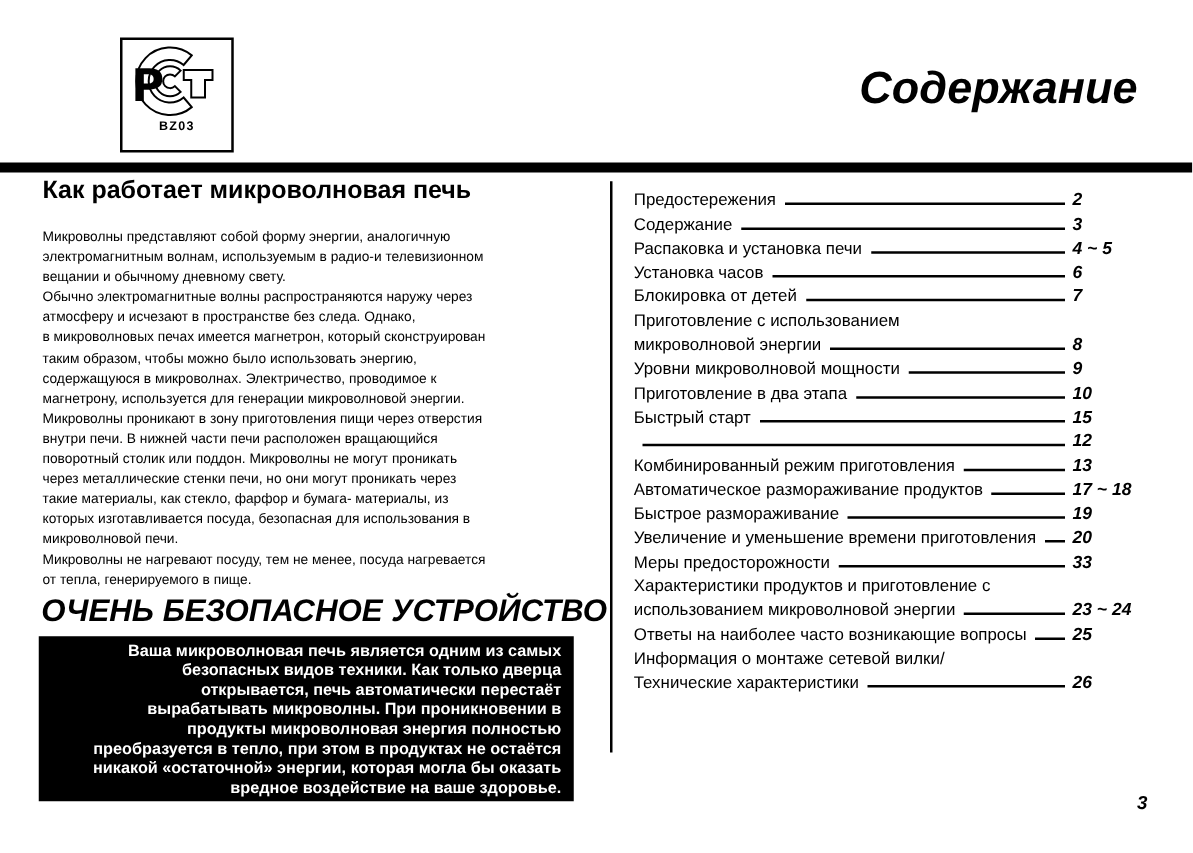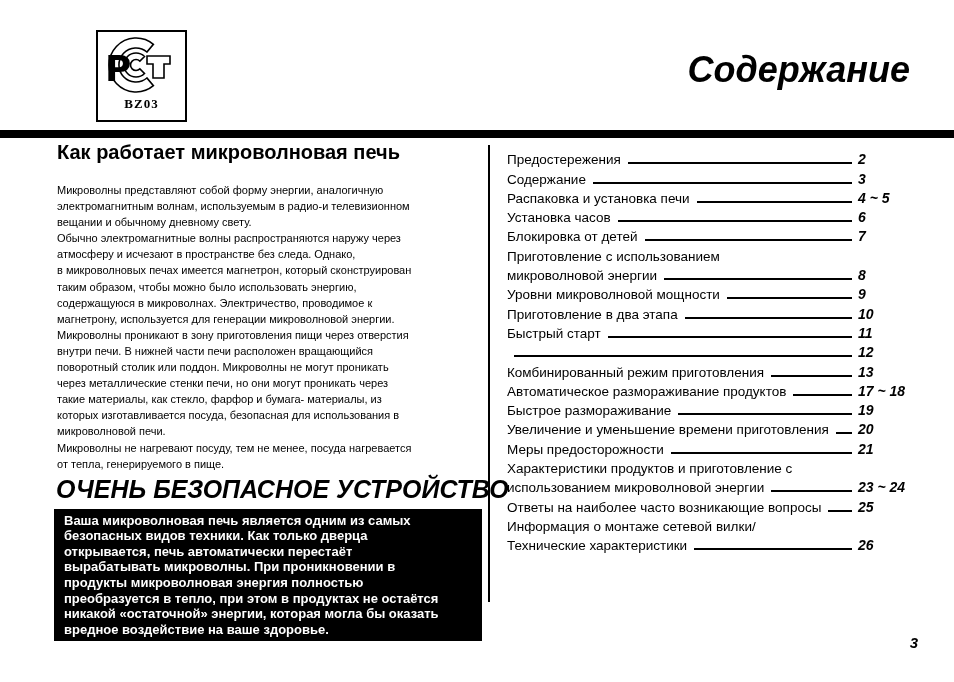--- a/index.html
+++ b/index.html
@@ -12,53 +12,53 @@
   }
 
   
   .logo-box {
     position: absolute; left: 96px; top: 30px;
     width: 91px; height: 92px;
     border: 2px solid #000; box-sizing: border-box;
     display: flex; flex-direction: column; align-items: center;
   }
   .logo-code {
-    font-family: Liberation Serif, serif;
-    font-size: 13px; letter-spacing: 1px; font-weight: bold;
+    font-family: Liberation Sans, sans-serif;
+    font-size: 10px; letter-spacing: 1px; font-weight: bold;
     margin-top: -2px;
   }
   .doc-title {
     position: absolute; top: 50px; right: 44px;
     font-size: 36px; font-weight: bold; font-style: italic;
     line-height: 40px; white-space: nowrap;
   }
   .black-bar {
     position: absolute; top: 130px; left: 0;
     width: 954px; height: 8px; background: #000;
   }
 
   
   .divider {
     position: absolute; left: 488px; top: 145px;
     width: 2px; height: 457px; background: #000;
   }
-  .left-col { position: absolute; left: 57px; top: 142px; width: 434px; }
+  .left-col { position: absolute; left: 34px; top: 142px; width: 434px; }
   .left-heading { font-size: 20px; font-weight: bold; line-height: 20px; margin: 0; }
   .body-text {
     margin-top: 20px; font-size: 11px; line-height: 16.1px;
     white-space: pre-line;
   }
   .safety-heading {
     margin: 3px 0 0 -1px; font-size: 25px; font-weight: bold; font-style: italic;
     line-height: 28px; white-space: nowrap;
   }
   .safety-box {
     margin: 6px 0 0 -3px; width: 428px; box-sizing: border-box;
     background: #000; color: #fff;
-    padding: 4px 10px; text-align: left;
+    padding: 4px 10px; text-align: right;
     font-size: 13px; font-weight: bold; line-height: 15.6px;
     white-space: pre-line;
   }
 
   .right-col { position: absolute; left: 507px; top: 148px; width: 421px; }
   .toc-row {
     display: flex; align-items: flex-end;
     height: 19.3px; font-size: 13.5px;
   }
   .toc-label { white-space: nowrap; }
@@ -176,21 +176,21 @@
     <span class="toc-page">9</span>
   </div>
       <div class="toc-row">
     <span class="toc-label">Приготовление в два этапа</span>
     <span class="toc-leader"></span>
     <span class="toc-page">10</span>
   </div>
       <div class="toc-row">
     <span class="toc-label">Быстрый старт</span>
     <span class="toc-leader"></span>
-    <span class="toc-page">11</span>
+    <span class="toc-page">15</span>
   </div>
       <div class="toc-row">
     <span class="toc-leader"></span>
     <span class="toc-page">12</span>
   </div>
       <div class="toc-row">
     <span class="toc-label">Комбинированный режим приготовления</span>
     <span class="toc-leader"></span>
     <span class="toc-page">13</span>
   </div>
@@ -205,21 +205,21 @@
     <span class="toc-page">19</span>
   </div>
       <div class="toc-row">
     <span class="toc-label">Увеличение и уменьшение времени приготовления</span>
     <span class="toc-leader"></span>
     <span class="toc-page">20</span>
   </div>
       <div class="toc-row">
     <span class="toc-label">Меры предосторожности</span>
     <span class="toc-leader"></span>
-    <span class="toc-page">21</span>
+    <span class="toc-page">33</span>
   </div>
       <div class="toc-row no-leader">
     <span class="toc-label">Характеристики продуктов и приготовление с</span>
     <span class="toc-leader"></span>
     <span class="toc-page"></span>
   </div>
       <div class="toc-row">
     <span class="toc-label">использованием микроволновой энергии</span>
     <span class="toc-leader"></span>
     <span class="toc-page">23 ~ 24</span>

